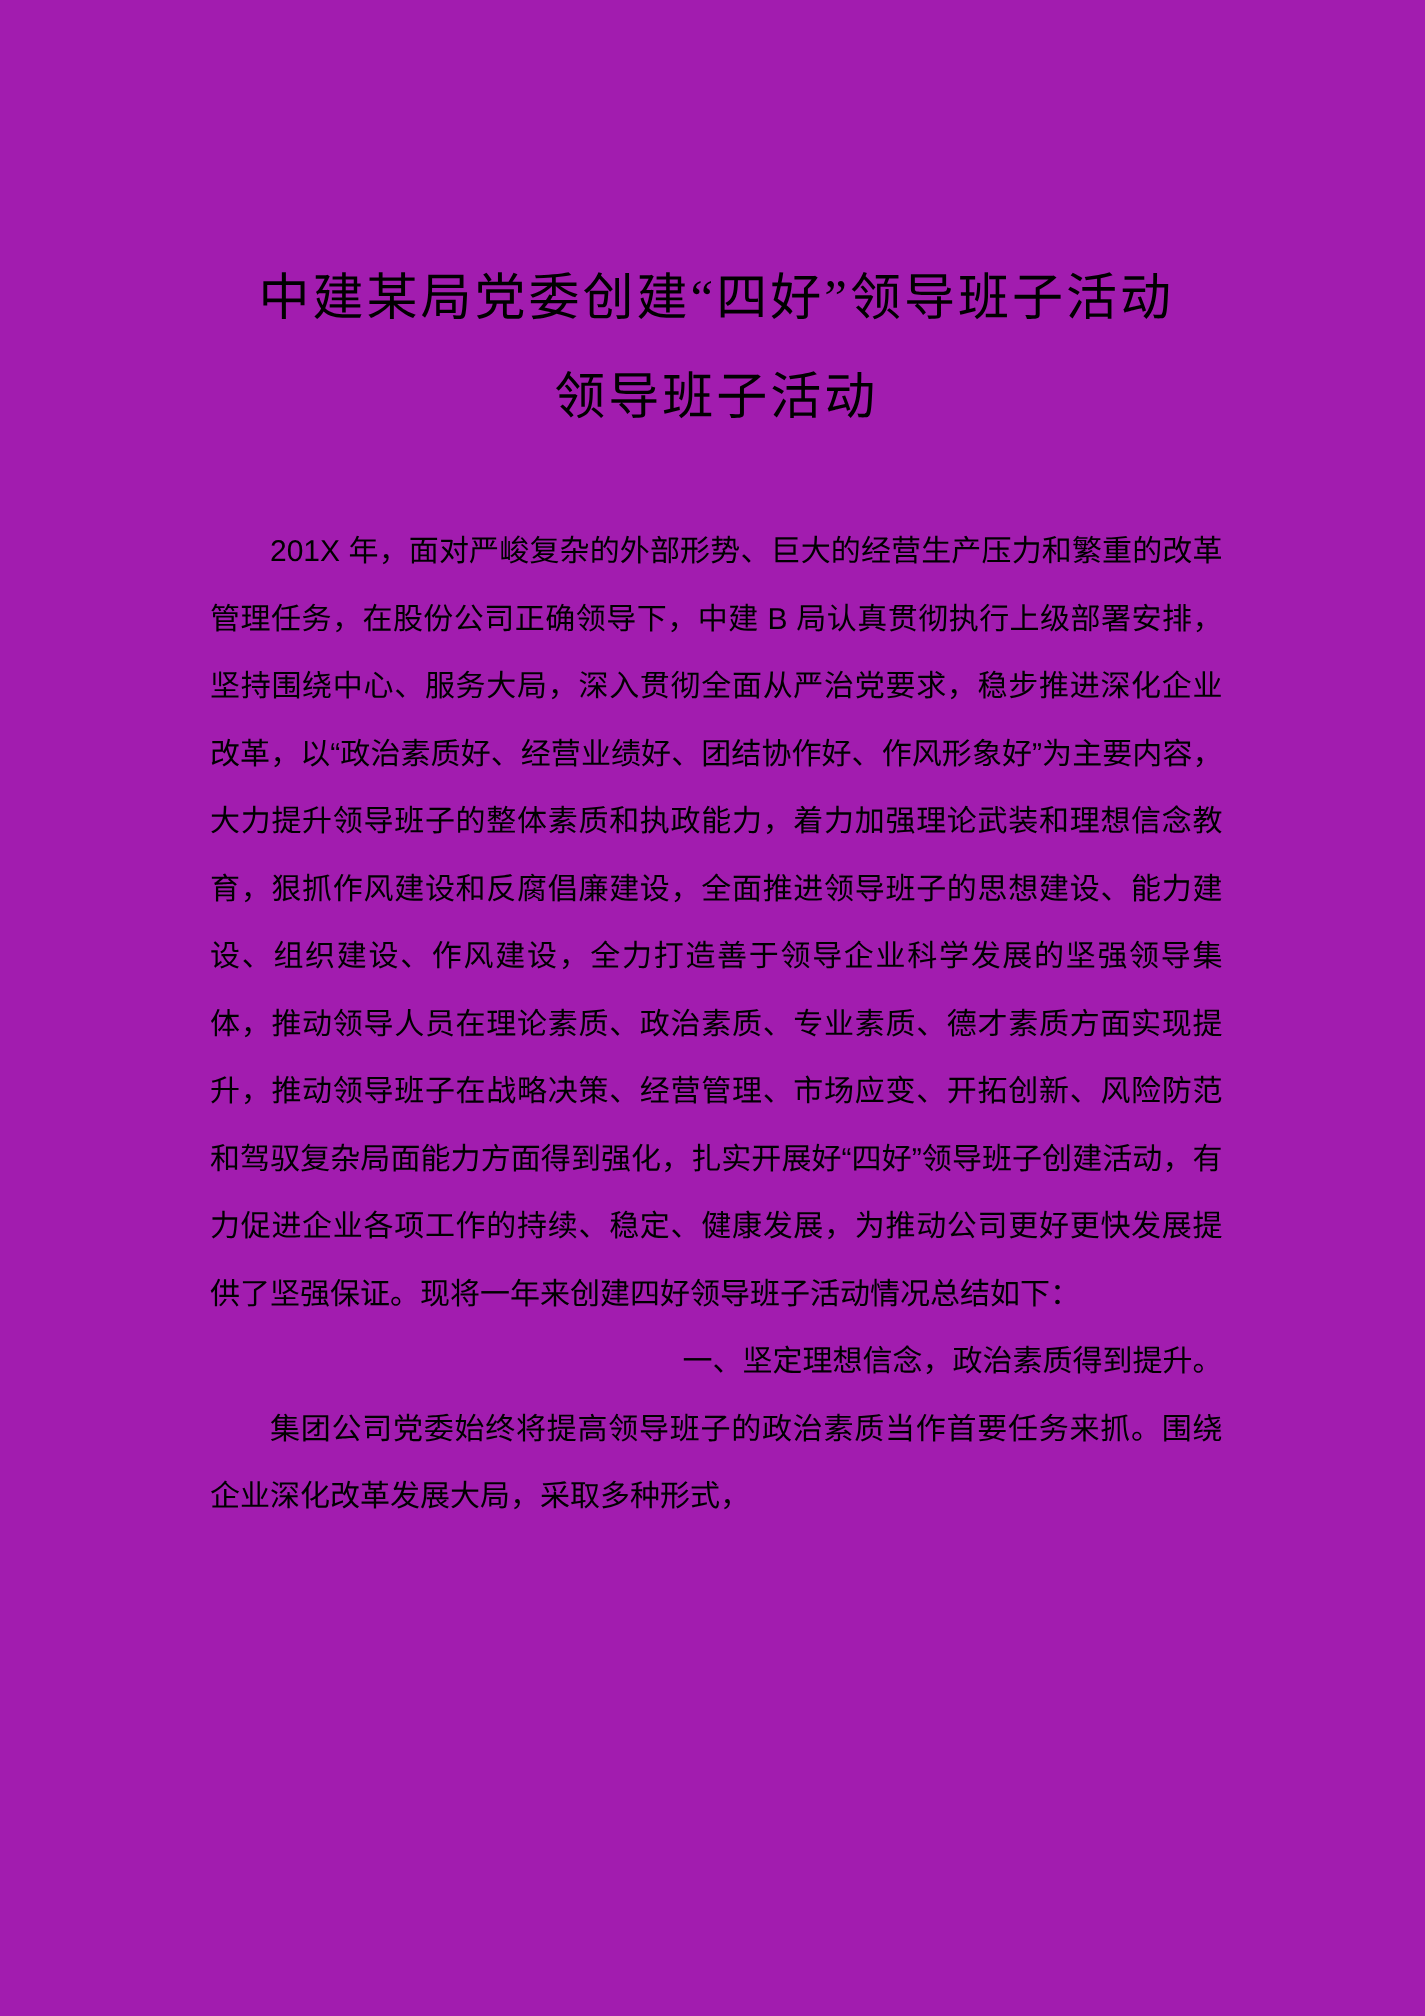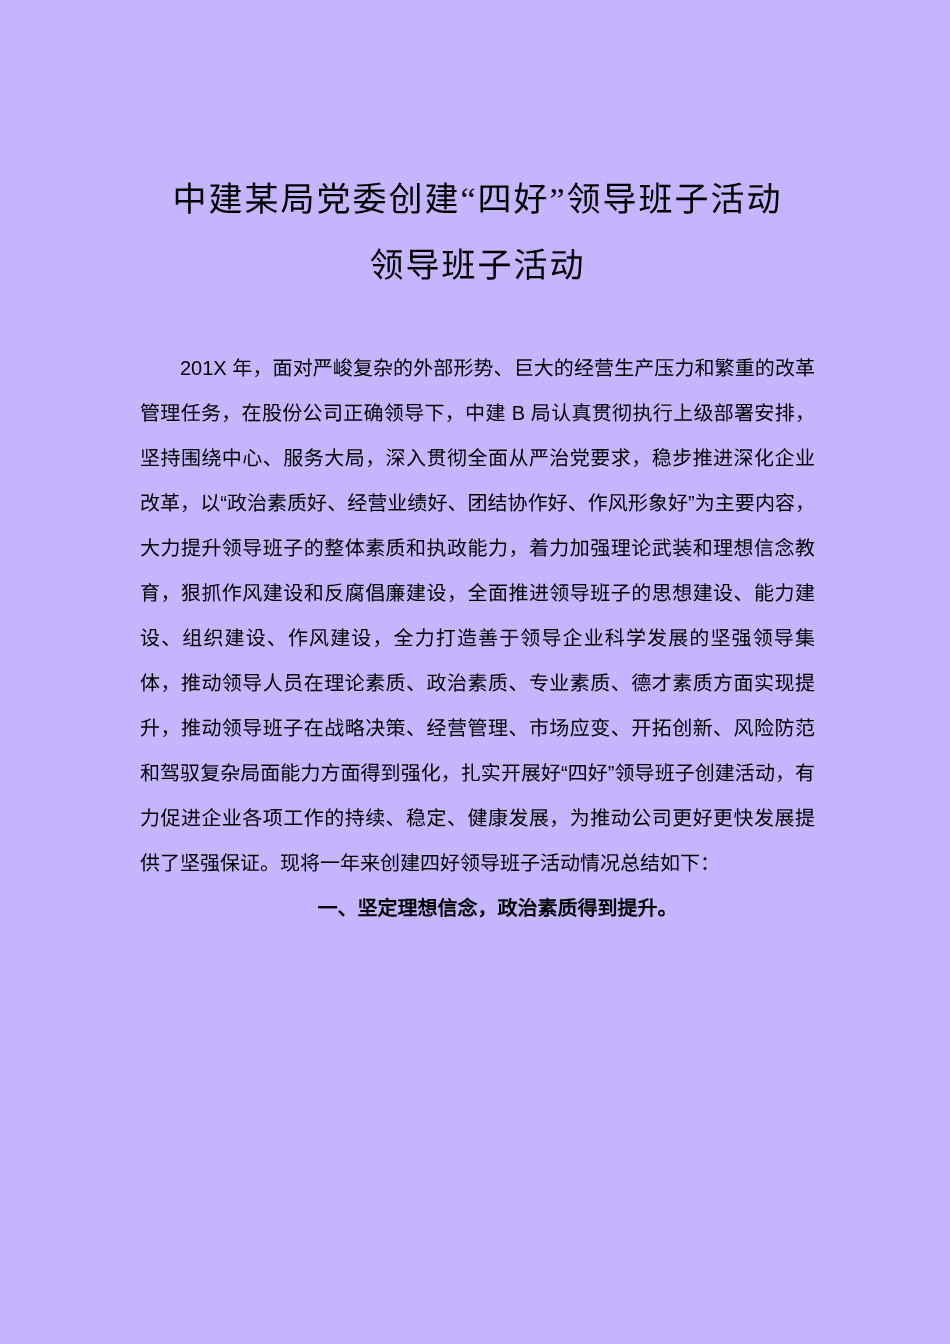--- a/index.html
+++ b/index.html
@@ -5,21 +5,21 @@
   html, body {
     margin: 0;
     padding: 0;
     background: #ffffff;
   }
   .page {
     position: relative;
     width: 950px;
     height: 1344px;
     margin: 0 auto;
-    background: #c4b5fd;
+    background: #a21caf;
     box-sizing: border-box;
     padding: 167px 135px 0 140px;
     overflow: hidden;
     color: #000000;
   }
   .doc-title {
     font-family: "Liberation Serif", "DejaVu Serif", serif;
     font-weight: 400;
     font-size: 34px;
     line-height: 66px;
@@ -34,30 +34,31 @@
     line-height: 45px;
     text-align: justify;
     color: #000000;
   }
   .doc-body p {
     margin: 0;
     padding: 0;
     text-indent: 2em;
   }
   .doc-body p.section-heading {
-    font-weight: 700;
-    text-align: center;
+    font-weight: 400;
+    text-align: right;
   }
 </style>
 </head>
 <body>
 
 <div class="page">
   <div class="doc-title">
     <div>中建某局党委创建“四好”领导班子活动</div>
     <div>领导班子活动</div>
   </div>
 
   <div class="doc-body">
     <p>201X 年，面对严峻复杂的外部形势、巨大的经营生产压力和繁重的改革管理任务，在股份公司正确领导下，中建 B 局认真贯彻执行上级部署安排，坚持围绕中心、服务大局，深入贯彻全面从严治党要求，稳步推进深化企业改革，以“政治素质好、经营业绩好、团结协作好、作风形象好”为主要内容，大力提升领导班子的整体素质和执政能力，着力加强理论武装和理想信念教育，狠抓作风建设和反腐倡廉建设，全面推进领导班子的思想建设、能力建设、组织建设、作风建设，全力打造善于领导企业科学发展的坚强领导集体，推动领导人员在理论素质、政治素质、专业素质、德才素质方面实现提升，推动领导班子在战略决策、经营管理、市场应变、开拓创新、风险防范和驾驭复杂局面能力方面得到强化，扎实开展好“四好”领导班子创建活动，有力促进企业各项工作的持续、稳定、健康发展，为推动公司更好更快发展提供了坚强保证。现将一年来创建四好领导班子活动情况总结如下：</p>
     <p class="section-heading">一、坚定理想信念，政治素质得到提升。</p>
+    <p>集团公司党委始终将提高领导班子的政治素质当作首要任务来抓。围绕企业深化改革发展大局，采取多种形式，</p>
   </div>
 </div>
 
 </body></html>

